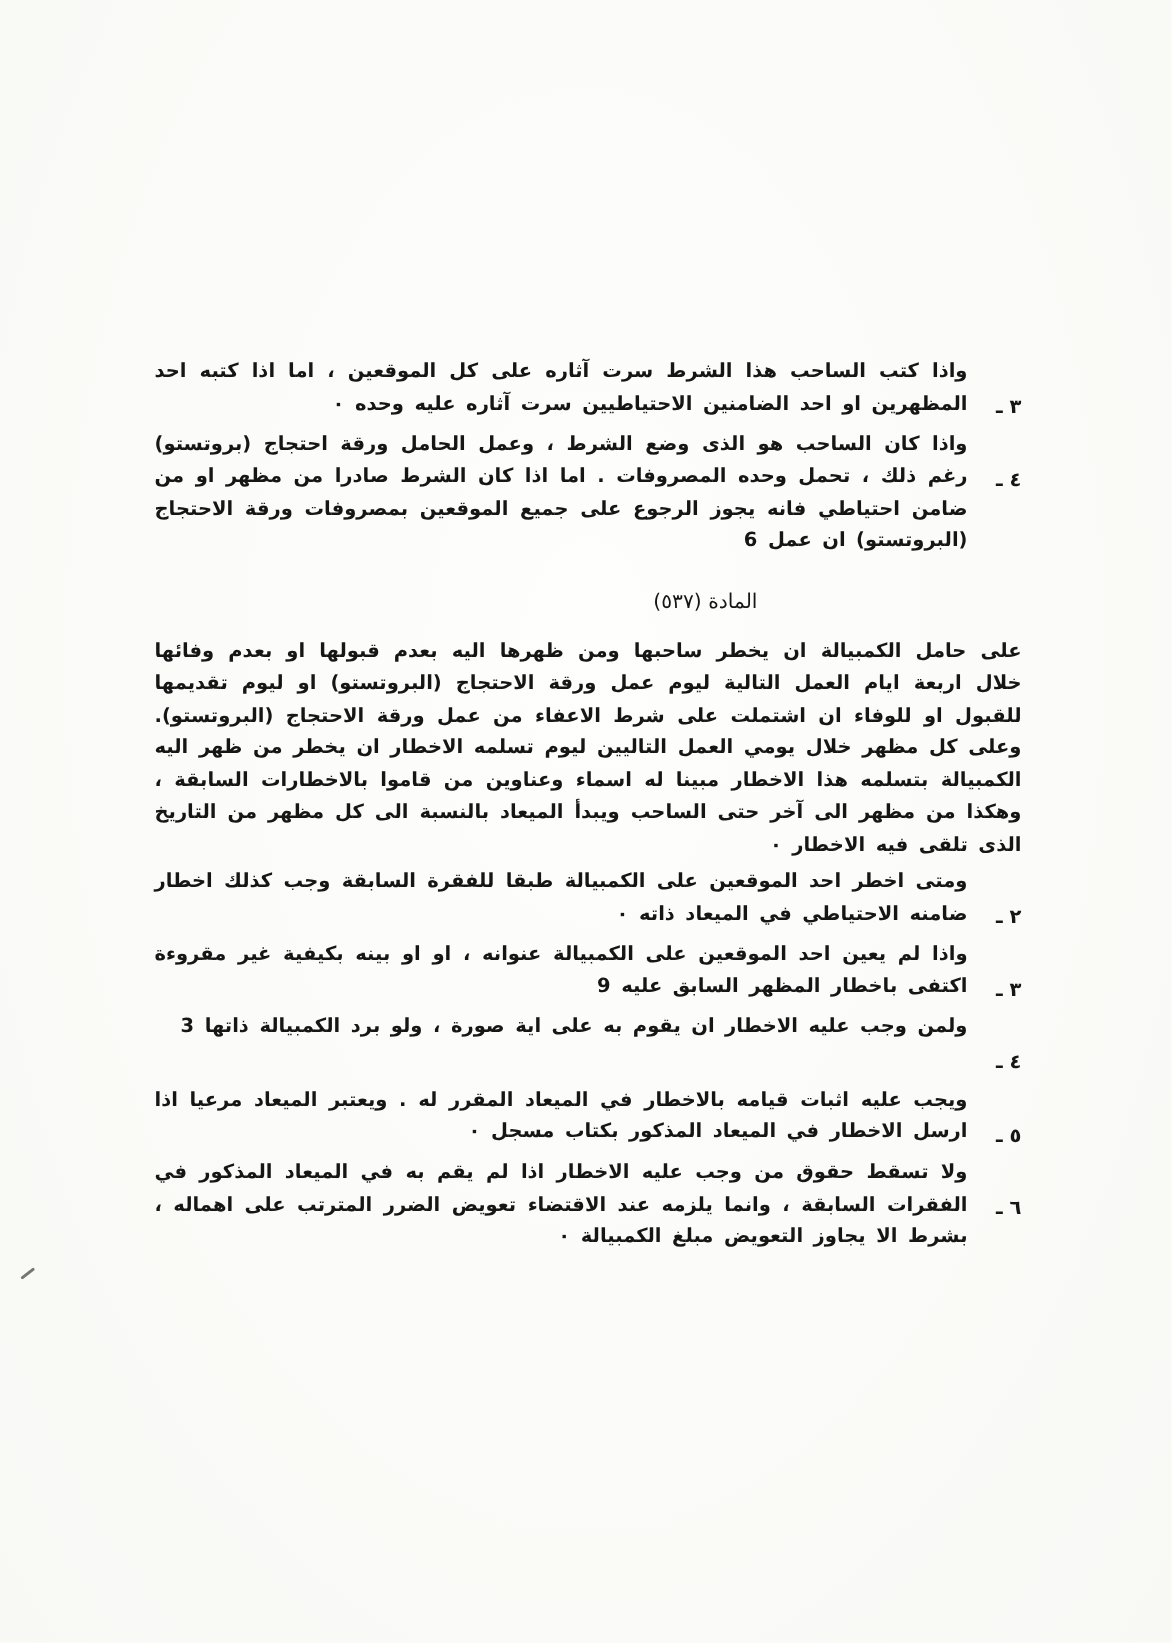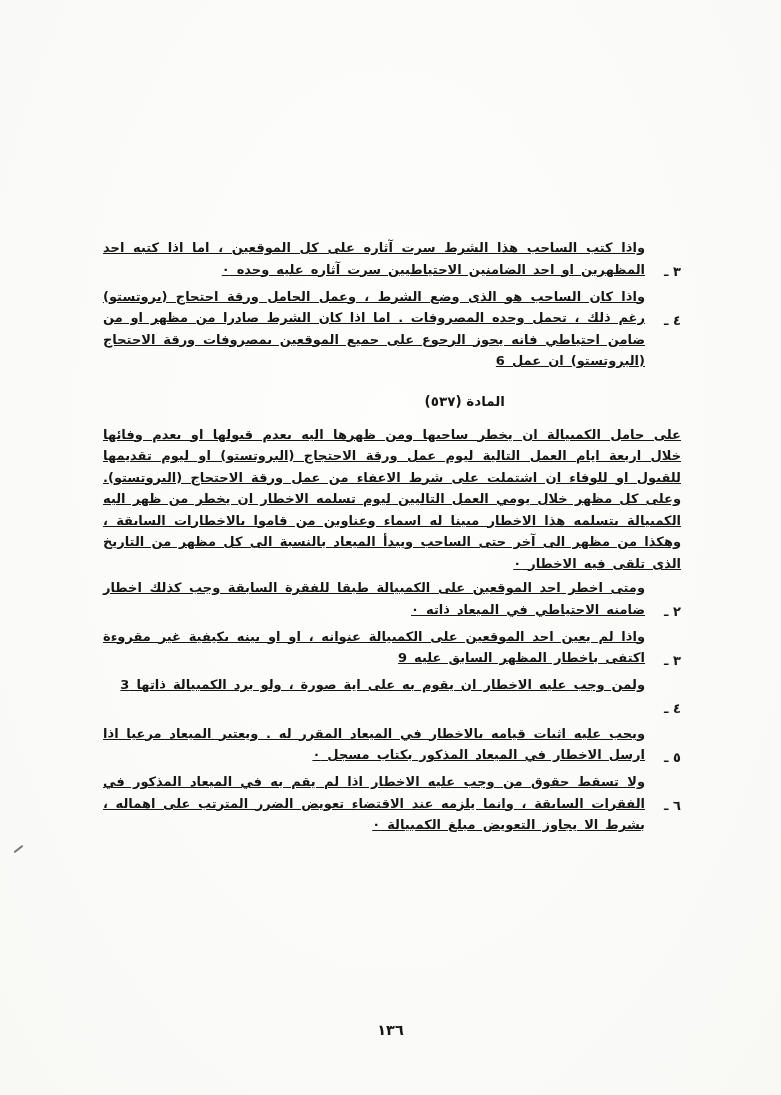--- a/index.html
+++ b/index.html
@@ -38,24 +38,23 @@
     white-space: nowrap;
     margin-top: 24px;
   }
   .item-text {
     flex: 1;
     font-weight: bold;
     font-size: 13px;
     line-height: 21.5px;
     text-align: justify;
     word-spacing: 2.5px;
-    text-decoration: underline;
   }
   .article-heading {
-    font-weight: bold;
+    font-weight: normal;
     font-size: 13.5px;
     line-height: 20px;
     text-align: right;
     margin: 19px 176px 13px 0;
     letter-spacing: 0.5px;
   }
   .page-number {
     position: absolute;
     top: 1022px;
     left: 0;
@@ -117,15 +116,14 @@
       <span class="marker">٥ ـ</span>
       <span class="item-text">ويجب عليه اثبات قيامه بالاخطار في الميعاد المقرر له . ويعتبر الميعاد مرعيا اذا ارسل الاخطار في الميعاد المذكور بكتاب مسجل ٠</span>
     </div>
     <div class="list-item">
       <span class="marker">٦ ـ</span>
       <span class="item-text">ولا تسقط حقوق من وجب عليه الاخطار اذا لم يقم به في الميعاد المذكور في الفقرات السابقة ، وانما يلزمه عند الاقتضاء تعويض الضرر المترتب على اهماله ، بشرط الا يجاوز التعويض مبلغ الكمبيالة ٠</span>
     </div>
 
   </div>
 
-  <div class="page-number">١٣٦</div>
 
 </div>
 
 </body></html>

